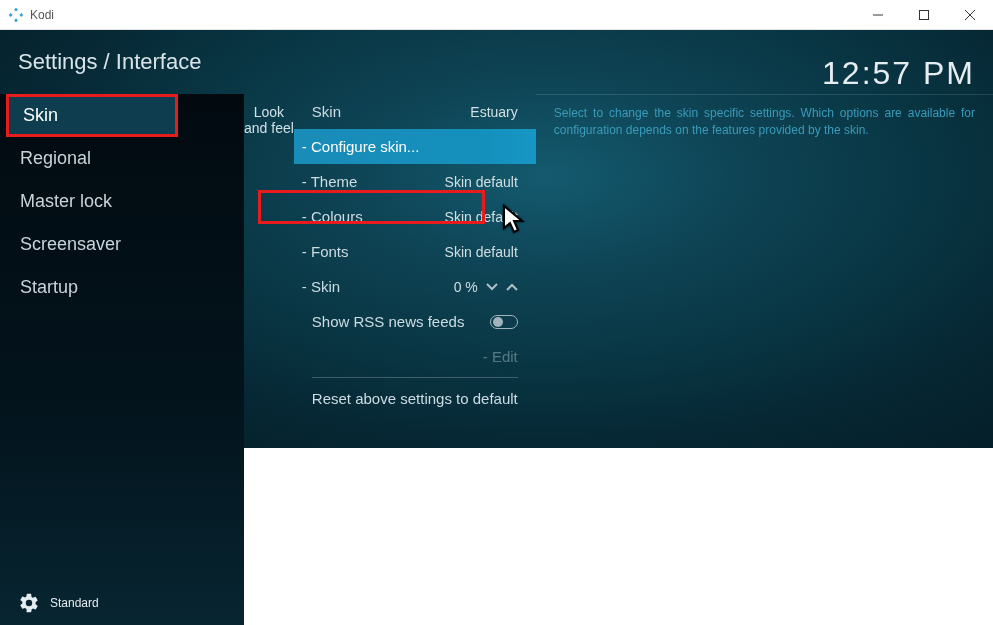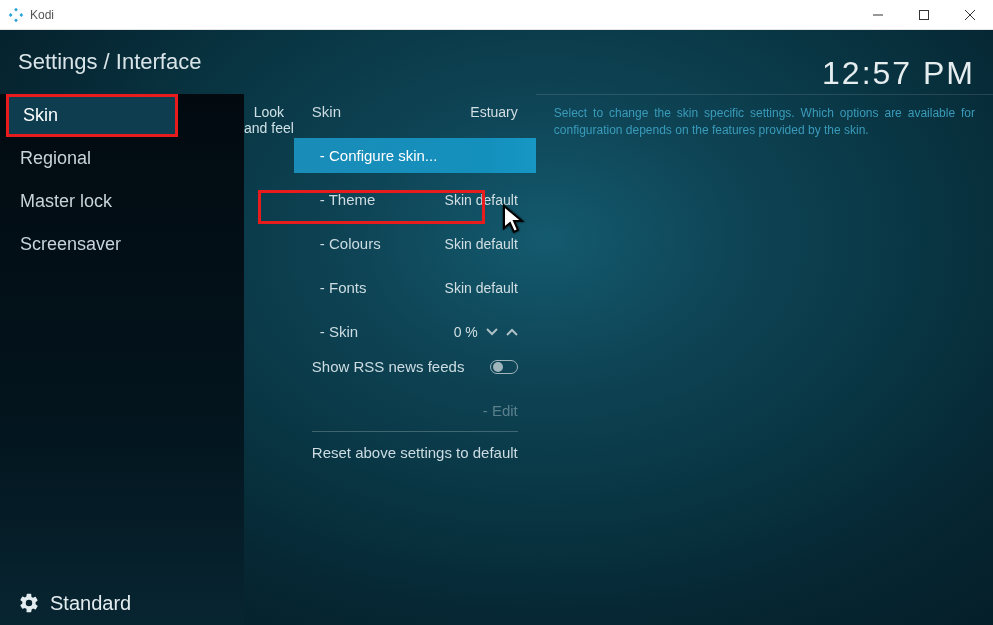--- a/index.html
+++ b/index.html
@@ -8,46 +8,46 @@
   
   .titlebar { height: 30px; background: #fff; display: flex; align-items: center; padding-left: 8px; border-bottom: 1px solid #e5e5e5; justify-content: center; }
   .titlebar .logo { width: 16px; height: 16px; margin-right: 6px; display:flex; align-items:center; justify-content:center;}
   .titlebar .title-text { color: #555; font-size: 12px; }
   .titlebar .spacer { flex: 1; }
   .titlebar .win-buttons { display: flex; }
   .titlebar .win-btn { width: 46px; height: 30px; display: flex; align-items: center; justify-content: center; color: #333; }
   .titlebar .win-btn svg { width: 10px; height: 10px; stroke: #333; }
 
   
-  .app { position: relative; width: 993px; height: 595px; background: radial-gradient(ellipse at 55% 35%, #145a6f 0%, #0e4455 25%, #093644 48%, #062733 70%, #041b25 100%); color: #d7e2e6; }
+  .app { position: relative; width: 993px; height: 418px; background: radial-gradient(ellipse at 55% 35%, #145a6f 0%, #0e4455 25%, #093644 48%, #062733 70%, #041b25 100%); color: #d7e2e6; }
 
   
   .app-header { height: 64px; display: flex; align-items: center; justify-content: space-between; padding: 0 18px; }
   .breadcrumb { font-size: 22px; color: #d9e4e8; font-weight: 400; }
   .clock { font-size: 32px; letter-spacing: 2px; color: #e6edef; font-weight: 300; margin-top: 22px; }
 
   
   .body { display: flex; height: calc(595px - 64px); }
 
   .sidebar { width: 244px; background: linear-gradient(to bottom,#020a10 0%, #03141d 60%, #072531 100%); display: flex; flex-direction: column; }
   .sidebar-list { padding-top: 0; flex: 1; }
   .sidebar-item { height: 43px; display: flex; align-items: center; padding-left: 20px; font-size: 18px; color: #c8d4d9; cursor: pointer; }
   .sidebar-item.active { background: #0d3d4e; color: #ffffff; }
   .red-box-1 { border: 3px solid #e81c1c; position:relative; margin: 0 0 0 6px; width: 172px; height: 43px; display:flex; align-items:center; padding-left:14px; background: #0d3d4e; }
 
-  .level-row { height: 44px; display: flex; align-items: center; padding-left: 18px; gap: 10px; color: #e3ecef; font-size: 20px; }
+  .level-row { height: 44px; display: flex; align-items: center; padding-left: 18px; gap: 10px; color: #e3ecef; font-size: 12px; }
   .level-row .gear { width: 22px; height: 22px; }
 
   
   .main { flex: 1; display: flex; flex-direction: row; position: relative; }
   .section-title { text-align: center; font-size: 14px; color: #cfe0e6; height: 48px; display:flex; align-items:flex-end; justify-content:center; padding-bottom: 6px; }
 
   .settings-list { flex: 1; }
   .setting-row { height: 35px; display: flex; align-items: center; justify-content: space-between; padding: 0 18px; font-size: 15px; color: #ccdce2; cursor: pointer; }
-  .setting-row.sub { padding-left: 26px; margin-top: 9px; }
+  .setting-row.sub { padding-left: 8px; }
   .setting-row .label { white-space: nowrap; }
   .setting-row .value { color: #d2dfe3; font-size: 14px; }
   .setting-row.selected { background: linear-gradient(to right, #1a8cb8 0%, #1490bd 80%, #1797c4 100%); color: #fff; position: relative; }
   .red-box-2 { position: absolute; left: 258px; top: 160px; width: 227px; height: 34px; border: 3px solid #e81c1c; pointer-events: none; }
 
   .setting-row.disabled { opacity: 0.4; cursor: default; justify-content: flex-end; }
 
   .toggle { width: 28px; height: 14px; border-radius: 7px; border: 1px solid #9fb4bb; position: relative; background: transparent; }
   .toggle .knob { width: 10px; height: 10px; border-radius: 50%; background: #9fb4bb; position: absolute; top: 1px; left: 2px; }
 
@@ -116,20 +116,23 @@
         </div>
         <div class="sidebar-item">
           <span>Regional</span>
         </div>
         <div class="sidebar-item">
           <span>Master lock</span>
         </div>
         <div class="sidebar-item">
           <span>Screensaver</span>
         </div>
+        <div class="sidebar-item">
+          <span>Startup</span>
+        </div>
       </div>
       <div class="level-row">
         <span class="gear">
           <svg viewBox="0 0 24 24" width="22" height="22" fill="#e3ecef">
               <path d="M19.14 12.94a7.14 7.14 0 0 0 .05-.94 7.14 7.14 0 0 0-.05-.94l2.03-1.58a.5.5 0 0 0 .12-.64l-1.92-3.32a.5.5 0 0 0-.6-.22l-2.39.96a7.03 7.03 0 0 0-1.62-.94l-.36-2.54A.5.5 0 0 0 14 2h-4a.5.5 0 0 0-.49.42l-.36 2.54c-.58.24-1.12.56-1.62.94l-2.39-.96a.5.5 0 0 0-.6.22L2.62 8.48a.5.5 0 0 0 .12.64l2.03 1.58a7.14 7.14 0 0 0-.05.94c0 .32.02.63.05.94l-2.03 1.58a.5.5 0 0 0-.12.64l1.92 3.32c.13.22.39.31.6.22l2.39-.96c.5.38 1.04.7 1.62.94l.36 2.54A.5.5 0 0 0 10 22h4a.5.5 0 0 0 .49-.42l.36-2.54c.58-.24 1.12-.56 1.62-.94l2.39.96c.21.09.47 0 .6-.22l1.92-3.32a.5.5 0 0 0-.12-.64l-2.03-1.58zM12 15.5A3.5 3.5 0 1 1 15.5 12 3.5 3.5 0 0 1 12 15.5z"></path>
             </svg>
         </span>
         <span>Standard</span>
       </div>
     </div>

